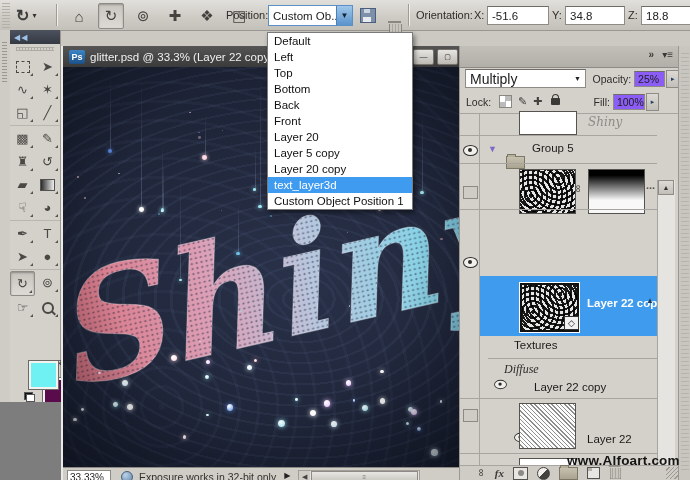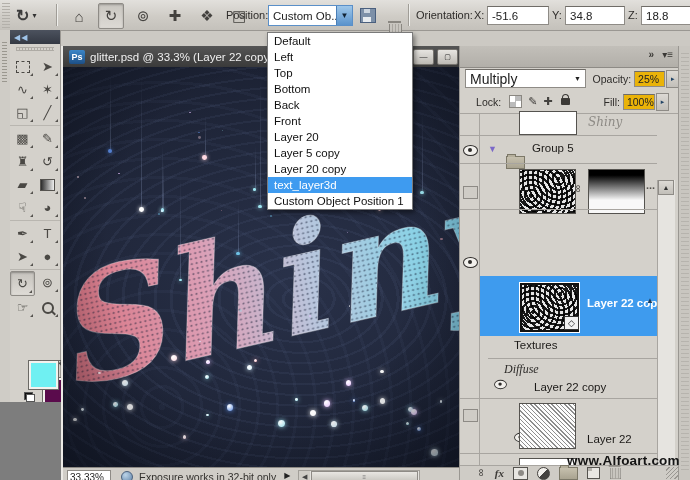--- a/index.html
+++ b/index.html
@@ -110,25 +110,25 @@
   #layers-tab{position:absolute;left:1px;top:1px;width:100px;height:20px;background:linear-gradient(#dddad5,#d0cdc7);
     border:1px solid #8d8a85;border-bottom:none;display:flex;align-items:center;padding-left:8px;box-sizing:border-box;
     font-weight:bold;font-size:10.5px;letter-spacing:.5px;color:#2e2c2a;}
   #tab-icons{position:absolute;right:6px;top:3px;font-size:10px;color:#3a3835;display:flex;gap:8px;align-items:center;}
   #blendrow{left:0;top:21px;width:100%;height:23px;display:flex;align-items:center;}
   #blend-combo{margin-left:5px;width:122px;height:17px;background:#fff;border:1px solid #8e8b86;border-top-color:#6f6c67;
     display:flex;align-items:center;}
   #blend-combo .txt{flex:1;padding-left:4px;font-size:14px;}
   #blend-combo .arr{width:14px;font-size:7px;text-align:center;color:#222;}
   .pp-label{font-size:10.5px;color:#2e2c2a;margin-left:7px;}
-  .pp-value{margin-left:3px;width:32px;height:16px;background:#eab308;border:1px solid #8e8b86;border-top-color:#6f6c67;
+  .pp-value{margin-left:3px;width:32px;height:16px;background:#8b5cf6;border:1px solid #8e8b86;border-top-color:#6f6c67;
     font-size:10.5px;display:flex;align-items:center;padding-left:3px;box-sizing:border-box;}
   .pp-btn{width:11px;height:16px;margin-left:1px;background:linear-gradient(#dcd9d4,#c2bfb9);border:1px solid #8e8b86;
     font-size:7px;color:#246;display:flex;align-items:center;justify-content:center;}
-  #lockrow{left:0;top:44px;width:100%;height:23px;display:flex;align-items:center;border-bottom:1px solid #a8a5a0;justify-content:center;}
+  #lockrow{left:0;top:44px;width:100%;height:23px;display:flex;align-items:center;border-bottom:1px solid #a8a5a0;}
   .lock-ico{margin-left:6px;font-size:11px;color:#44423f;}
   .checker{width:11px;height:11px;margin-left:8px;border:1px solid #8a8781;
     background:conic-gradient(#bbb 0 25%,#fff 0 50%,#bbb 0 75%,#fff 0);}
   .padlock{width:9px;height:7px;margin-left:8px;background:#3c3a37;position:relative;border-radius:1px;}
   .padlock:before{content:"";position:absolute;left:1px;top:-4px;width:5px;height:4px;border:1.5px solid #3c3a37;
     border-bottom:none;border-radius:4px 4px 0 0;}
   #layerlist{left:0;top:67px;width:100%;height:352px;}
   .eyecol-sep{position:absolute;left:0;width:19px;height:1px;background:#a8a5a0;}
   #eyecol-border{position:absolute;left:19px;top:0;width:1px;height:352px;background:#a8a5a0;}
   .row-sep{position:absolute;left:19px;width:178px;height:1px;background:#a8a5a0;}

